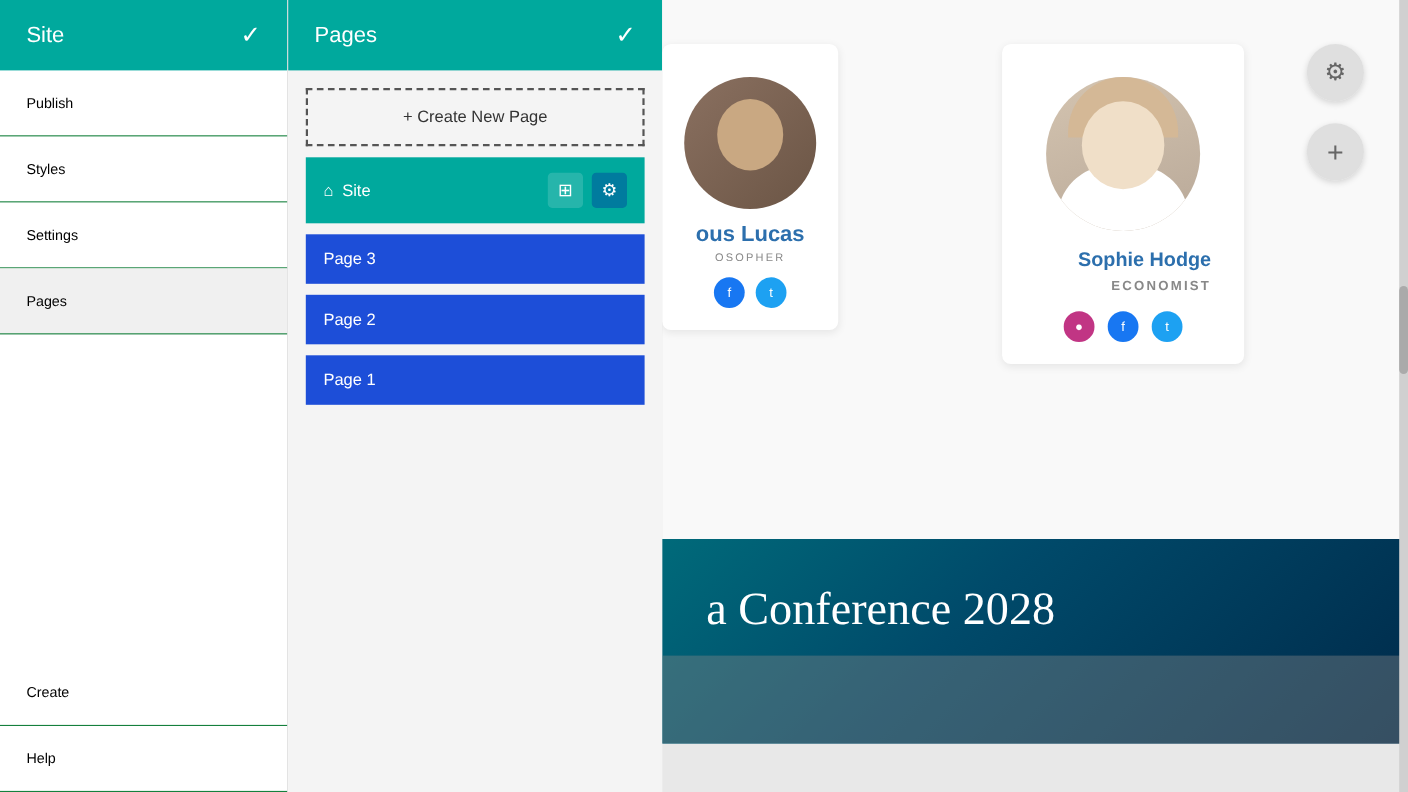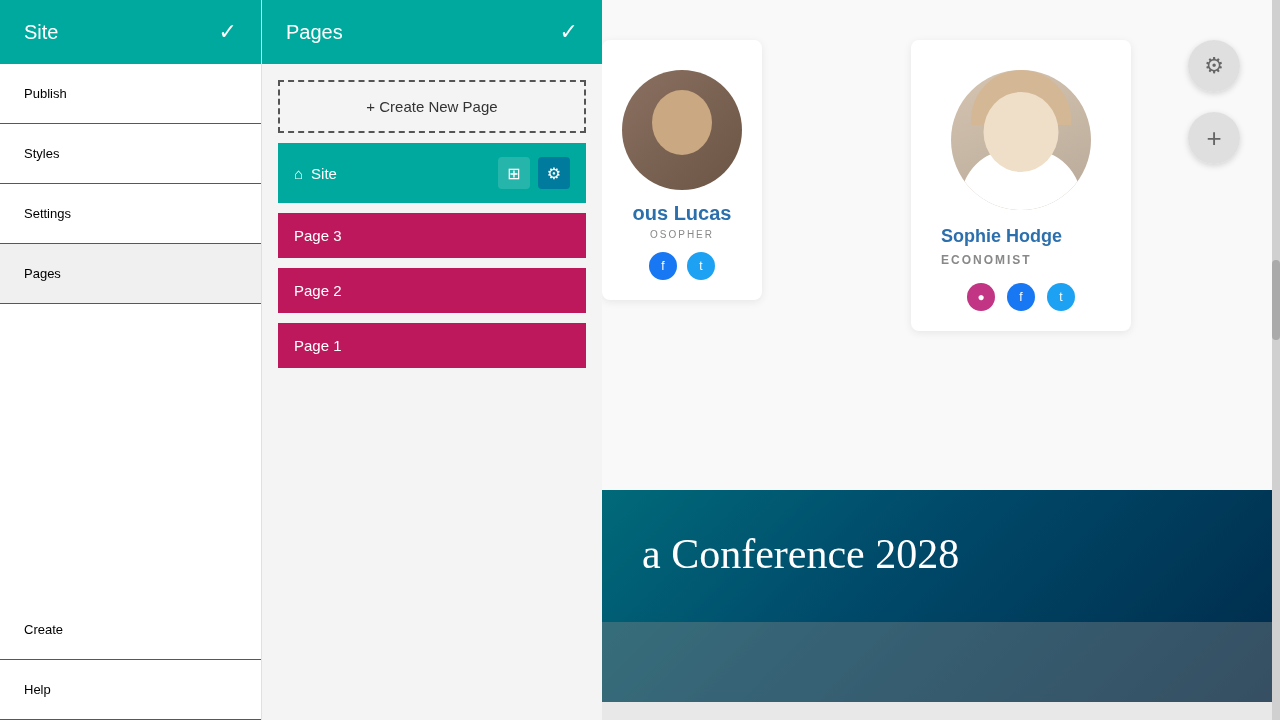--- a/index.html
+++ b/index.html
@@ -96,21 +96,21 @@
       text-align: right;
       font-size: 15px;
       cursor: pointer;
       display: flex;
       align-items: center;
       justify-content: center;
       gap: 8px;
     }
 
     .page-item {
-      background: #be185d;
+      background: #1d4ed8;
       color: white;
       padding: 14px 16px;
       font-size: 15px;
       cursor: pointer;
       display: flex;
       align-items: center;
     }
 
     .page-item.site-page {
       background: #00a99d;
@@ -159,21 +159,21 @@
       justify-content: center;
       align-items: flex-start;
       height: 490px;
       position: relative;
     }
 
     .team-card {
       background: white;
       border-radius: 8px;
       padding: 30px 30px 20px;
-      text-align: left;
+      text-align: right;
       width: 220px;
       box-shadow: 0 2px 8px rgba(0,0,0,0.08);
     }
 
     .team-card .avatar {
       width: 140px;
       height: 140px;
       border-radius: 50%;
       overflow: hidden;
       margin: 0 auto 16px;
@@ -249,21 +249,21 @@
       justify-content: center;
       font-size: 26px;
       color: #666;
       cursor: pointer;
       box-shadow: 0 2px 6px rgba(0,0,0,0.15);
     }
 
     
     .conference-section {
       background: linear-gradient(135deg, #006a7a 0%, #004a6a 40%, #002a4a 100%);
-      height: 212px;
+      height: 186px;
       display: flex;
       align-items: flex-start;
       padding: 40px;
       position: relative;
       overflow: hidden;
     }
 
     .conference-section::after {
       content: '';
       position: absolute;

